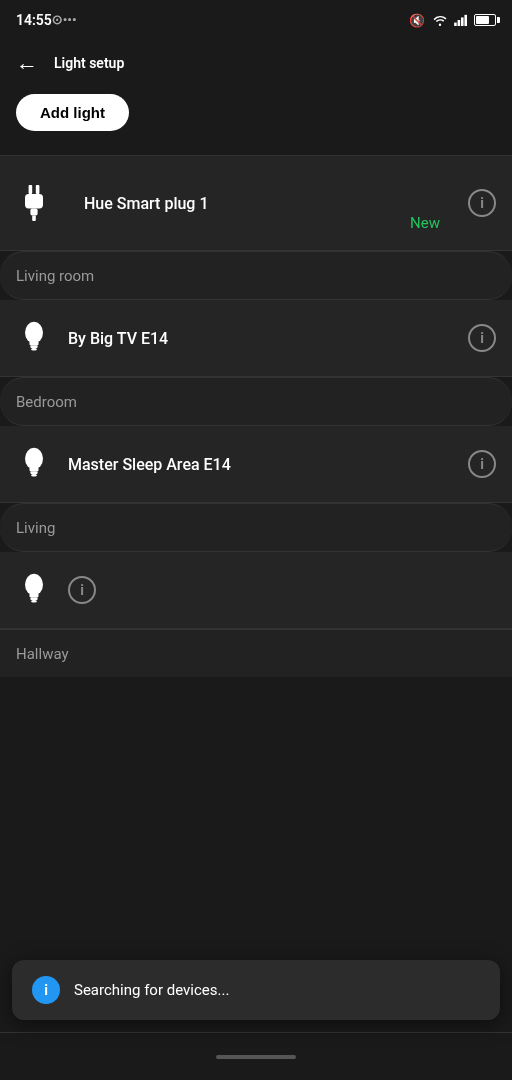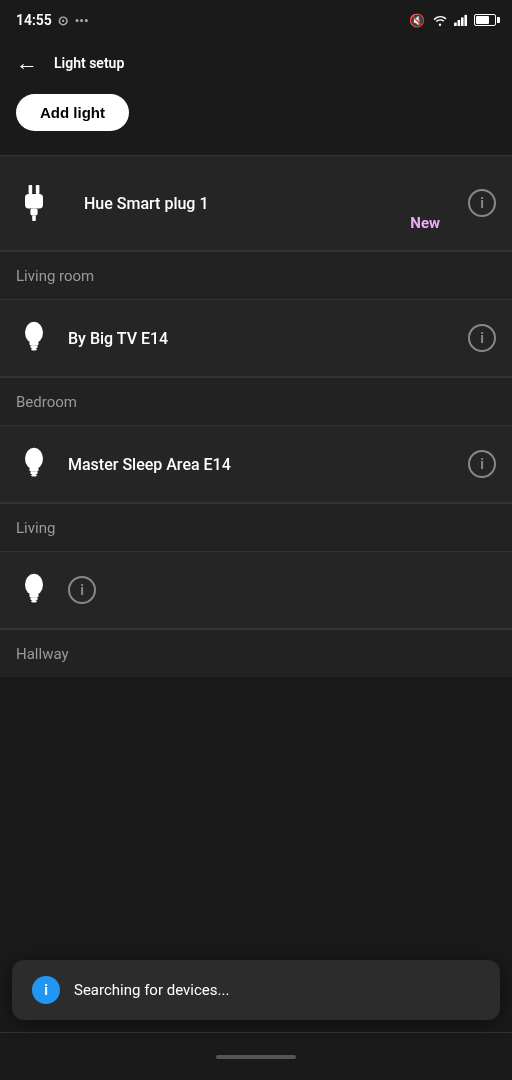--- a/index.html
+++ b/index.html
@@ -22,22 +22,21 @@
       align-items: center;
       padding: 8px 16px;
       background-color: #1a1a1a;
       height: 40px;
     }
     .status-bar-left {
       font-size: 14px;
       font-weight: 600;
       color: #ffffff;
       display: flex;
-      align-items: flex-end;
-      gap: 6px;
+      align-items: flex-start;
     }
     .status-bar-right {
       display: flex;
       align-items: center;
       gap: 6px;
     }
     .status-icon {
       color: #ffffff;
       font-size: 12px;
     }
@@ -123,23 +122,23 @@
       margin-right: 16px;
       flex-shrink: 0;
     }
     .device-name {
       flex: 1;
       font-size: 16px;
       font-weight: 500;
       color: #ffffff;
     }
     .new-badge {
-      color: #f0abfc;
+      color: #22c55e;
       font-size: 15px;
-      font-weight: 700;
+      font-weight: 400;
       margin-right: 12px;
       margin-top: 40px;
     }
     .info-icon {
       width: 28px;
       height: 28px;
       border-radius: 50%;
       border: 2px solid #888;
       display: flex;
       align-items: center;
@@ -150,20 +149,21 @@
       cursor: pointer;
       flex-shrink: 0;
     }
 
     
     .section-header {
       background-color: #222222;
       padding: 14px 16px;
       border-top: 1px solid #333;
       border-bottom: 1px solid #333;
+      border-radius: 24px;
     }
     .section-title {
       font-size: 15px;
       font-weight: 400;
       color: #999;
     }
 
     
     .device-item {
       display: flex;

